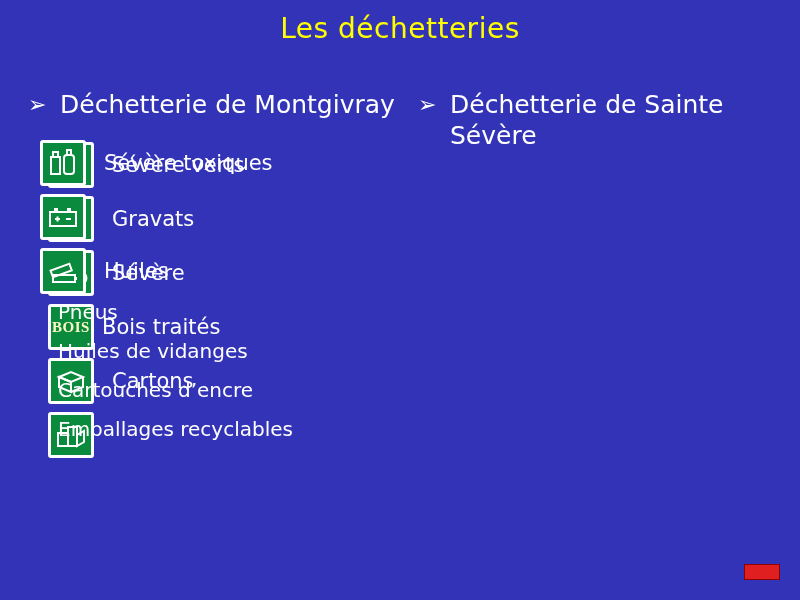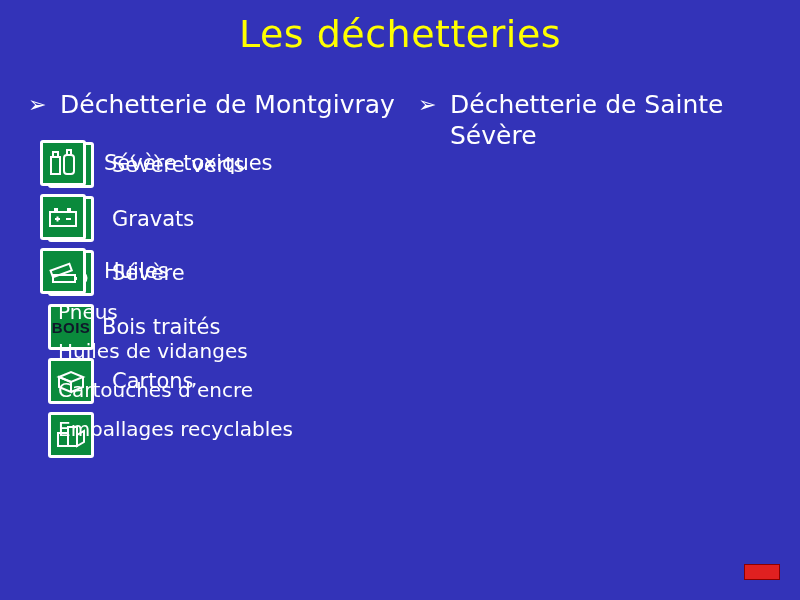--- a/index.html
+++ b/index.html
@@ -19,21 +19,21 @@
     width: 800px;
     height: 600px;
   }
   .title {
     position: absolute;
     top: 12px;
     left: 0;
     width: 800px;
     text-align: center;
     color: #ffff00;
-    font-size: 38px;
+    font-size: 28px;
     font-family: "DejaVu Sans", sans-serif;
     letter-spacing: 0.5px;
   }
   .col {
     position: absolute;
     top: 90px;
   }
   .col-left { left: 22px; width: 380px; }
   .col-right { left: 412px; width: 388px; }
 
@@ -114,22 +114,22 @@
   .red-marker {
     position: absolute;
     right: 20px;
     bottom: 20px;
     width: 34px;
     height: 14px;
     background: #e02020;
     border: 1px solid #8b0000;
   }
   .bois-text {
-    color: #0f172a;
-    font-family: Liberation Sans, sans-serif;
+    color: #fef9c3;
+    font-family: Liberation Serif, serif;
     font-weight: bold;
     font-size: 15px;
     letter-spacing: 0.5px;
     text-align: right;
   }
 </style>
 </head>
 <body>
 
 <div class="slide">

